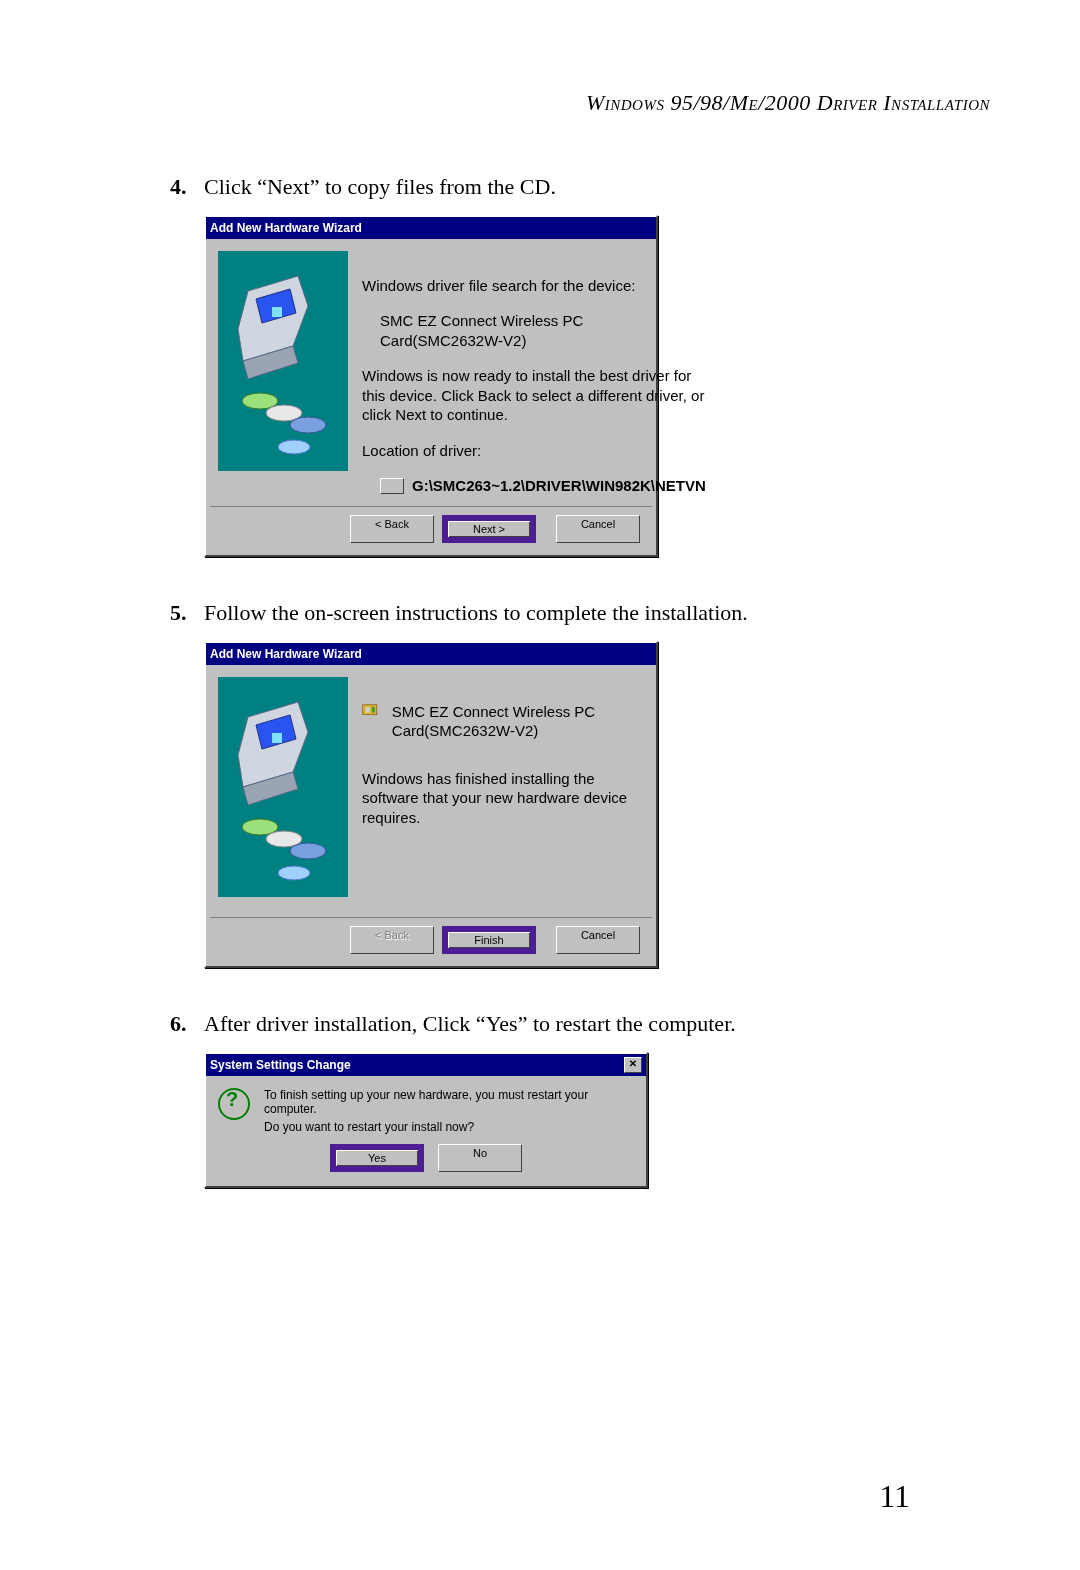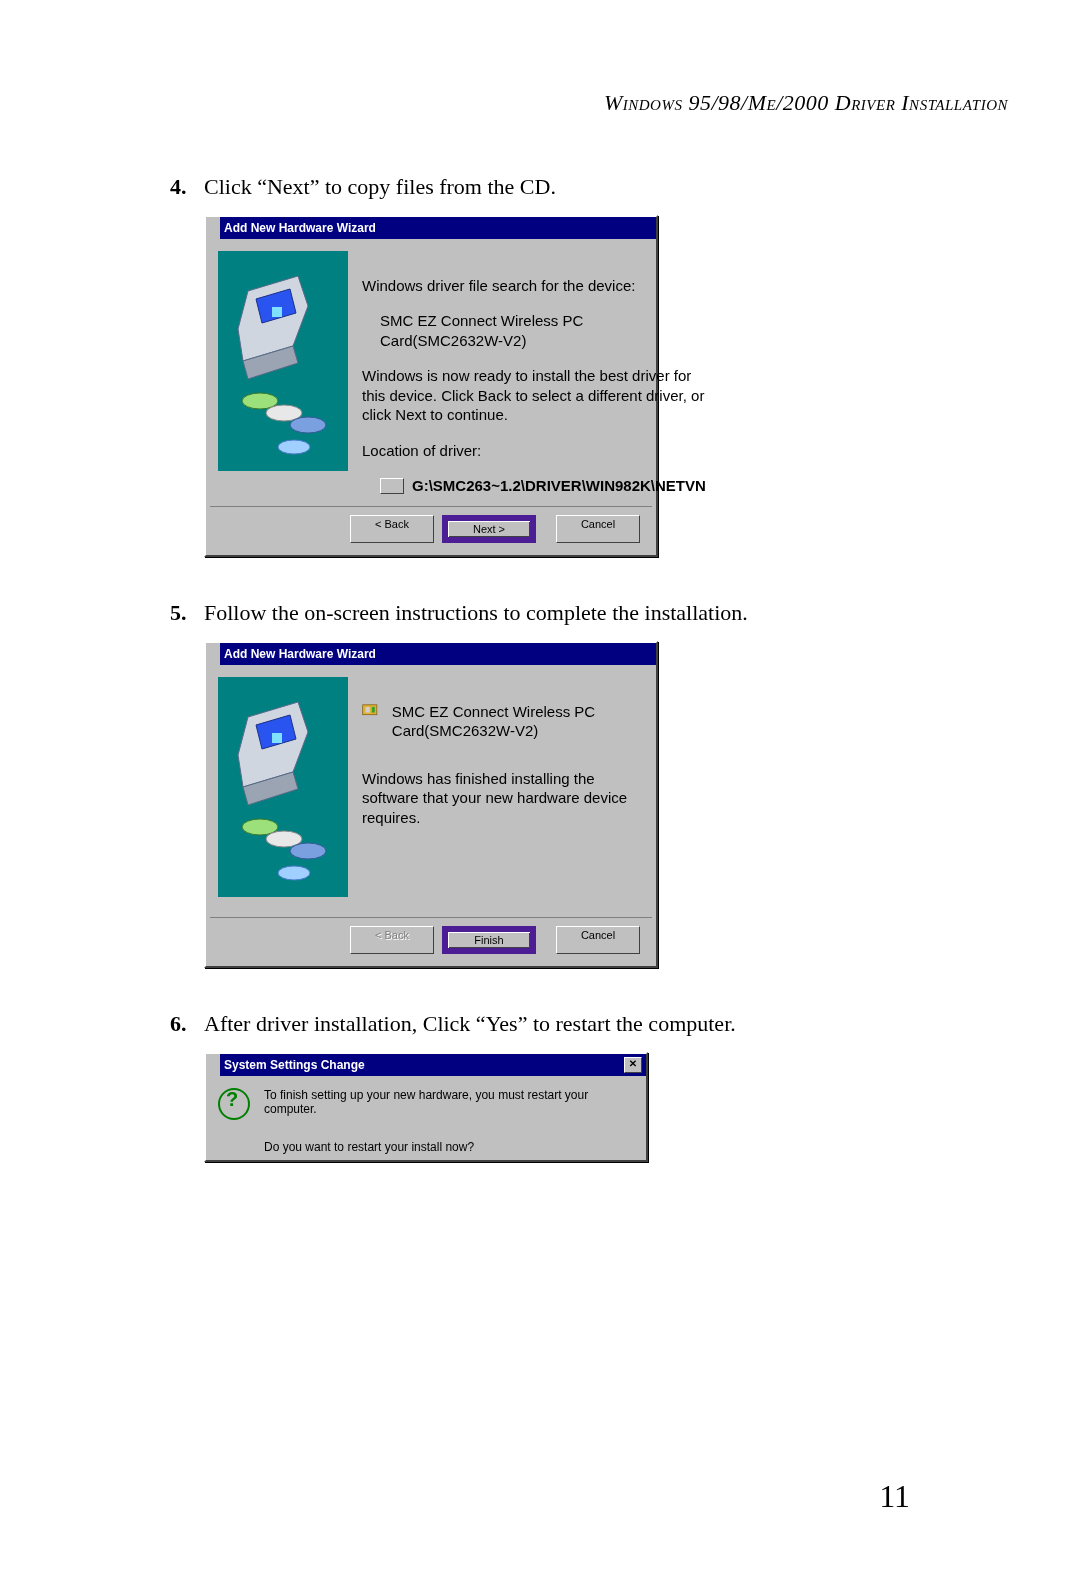--- a/index.html
+++ b/index.html
@@ -8,21 +8,21 @@
     background: #fff;
     font-family: "Georgia", "Times New Roman", serif;
     color: #000;
     width: 1080px;
   }
   .page {
     width: 1080px;
     height: 1570px;
     position: relative;
     box-sizing: border-box;
-    padding: 90px 72px 60px 170px;
+    padding: 90px 90px 60px 170px;
   }
   .header {
     text-align: right;
     font-style: italic;
     font-variant: small-caps;
     font-size: 22px;
     letter-spacing: 0.5px;
     margin-bottom: 55px;
   }
   .step {
@@ -56,21 +56,20 @@
   }
   .title-bar {
     background: #000080;
     color: #fff;
     font-weight: bold;
     padding: 2px 4px;
     display: flex;
     justify-content: space-between;
     align-items: center;
     height: 18px;
-    margin-left: 14px;
   }
   .title-bar-close {
     width: 16px; height: 14px;
     background: #c0c0c0;
     border: 1px solid;
     border-color: #fff #404040 #404040 #fff;
     font-family: Arial;
     font-size: 10px;
     line-height: 12px;
     text-align: center;
@@ -253,21 +252,25 @@
   </div>
   <div class="dlg-container">
     <div class="win-dialog" style="width:440px;">
       <div class="title-bar">
         <span>System Settings Change</span>
         <span class="title-bar-close">✕</span>
       </div>
       <div class="msg-body">
         <div class="q-icon"></div>
         <div>
-          <div style="margin-bottom:24px;">To finish setting up your new hardware, you must restart your computer.</div>
+          <div style="margin-bottom:4px;">To finish setting up your new hardware, you must restart your computer.</div>
           <div>Do you want to restart your install now?</div>
         </div>
+      </div>
+      <div class="msg-buttons">
+        <div class="win-btn default"><span>Yes</span></div>
+        <div class="win-btn"><span>No</span></div>
       </div>
     </div>
   </div>
 
   <div class="pagenum">11</div>
 </div>
 
 </body></html>

